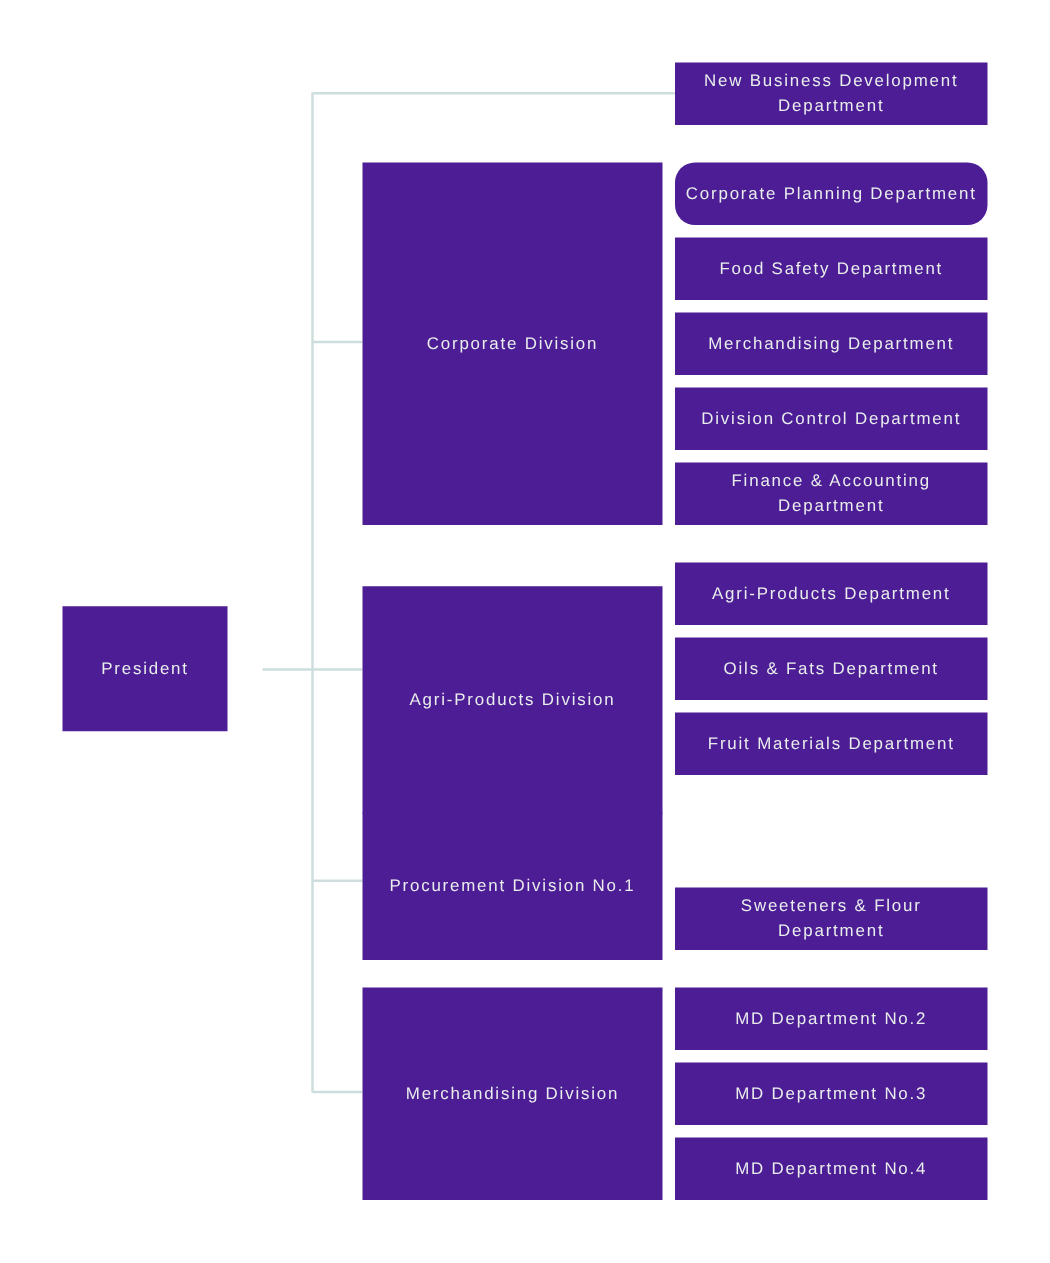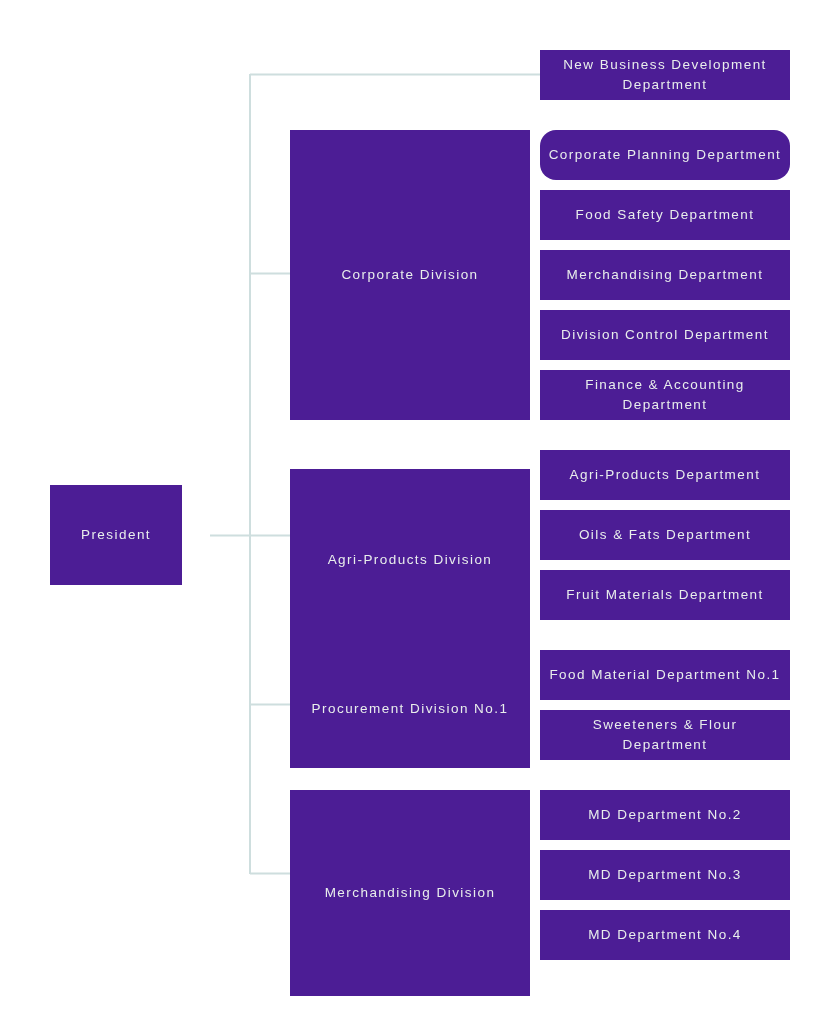--- a/index.html
+++ b/index.html
@@ -96,21 +96,20 @@
   <div class="node department" style="top:250px;">Merchandising Department</div>
   <div class="node department" style="top:310px;">Division Control Department</div>
   <div class="node department" style="top:370px;">Finance &amp; Accounting Department</div>
 
   <div class="node division" style="top:450px; height:182px;margin-top:19px;">Agri-Products Division</div>
   <div class="node department" style="top:450px;">Agri-Products Department</div>
   <div class="node department" style="top:510px;">Oils &amp; Fats Department</div>
   <div class="node department" style="top:570px;">Fruit Materials Department</div>
 
   <div class="node division" style="top:650px; height:118px;">Procurement Division No.1</div>
-  <div class="node department" style="top:650px;">Food Material Department No.1</div>
   <div class="node department" style="top:710px;">Sweeteners &amp; Flour Department</div>
 
-  <div class="node division" style="top:790px; height:206px;">Merchandising Division</div>
+  <div class="node division" style="top:790px; height:170px;">Merchandising Division</div>
   <div class="node department" style="top:790px;">MD Department No.2</div>
   <div class="node department" style="top:850px;">MD Department No.3</div>
   <div class="node department" style="top:910px;">MD Department No.4</div>
 
 </div>
 
 </body></html>

